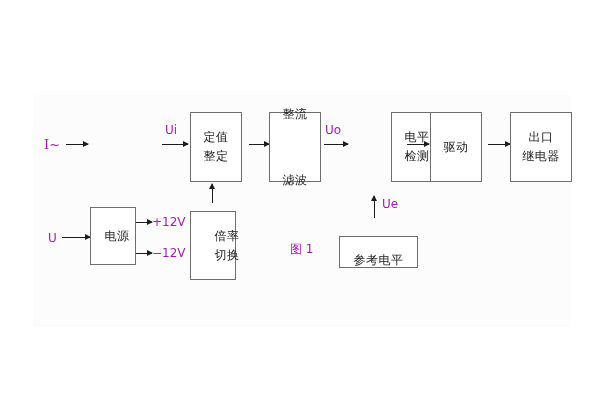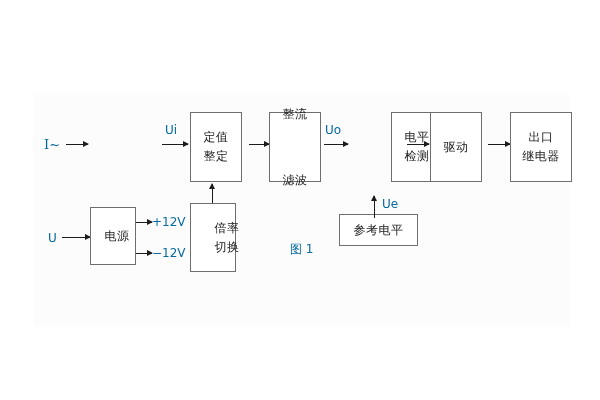--- a/index.html
+++ b/index.html
@@ -36,21 +36,21 @@
     font-size:12px;
     line-height:19px;
     letter-spacing:0.5px;
     white-space:nowrap;
   }
   .box.one-line .ln{line-height:14px;}
 
   .lbl{
     position:absolute;
     font-size:12px;
-    color:#0369a1;
+    color:#a21caf;
     white-space:nowrap;
     line-height:12px;
     text-align:right;
   }
   .lbl.serif{font-family:"DejaVu Serif","Liberation Serif",serif;}
 
   
   .harrow{position:absolute;height:7px;}
   .harrow .shaft{
     position:absolute;left:0;top:3px;height:1px;width:100%;
@@ -157,31 +157,31 @@
       <span class="head"></span>
   </div>
   <div class="lbl" style="left:152px;top:216px;">+12V</div>
 
   <div class="harrow" style="left:136px;top:250px;width:16px;">
     <span class="shaft"></span>
       <span class="head"></span>
   </div>
   <div class="lbl" style="left:152px;top:247px;">−12V</div>
 
-  <div class="box" style="left:190px;top:203px;width:46px;height:69px;padding-left:28px;">
+  <div class="box" style="left:190px;top:211px;width:46px;height:69px;padding-left:28px;">
     <span class="ln">倍率</span>
     <span class="ln">切换</span>
   </div>
 
   <div class="varrow" style="left:209px;top:184px;height:19px;">
     <span class="shaft"></span>
       <span class="head"></span>
   </div>
 
-  <div class="box one-line" style="left:339px;top:214px;width:79px;height:32px;">
+  <div class="box one-line" style="left:339px;top:236px;width:79px;height:32px;justify-content:flex-end;">
     <span class="ln">参考电平</span>
   </div>
 
   <div class="varrow" style="left:371px;top:196px;height:22px;">
     <span class="shaft"></span>
       <span class="head"></span>
   </div>
   <div class="lbl" style="left:382px;top:198px;">Ue</div>
 
   <div class="lbl" style="left:290px;top:243px;font-size:12px;">图 1</div>

